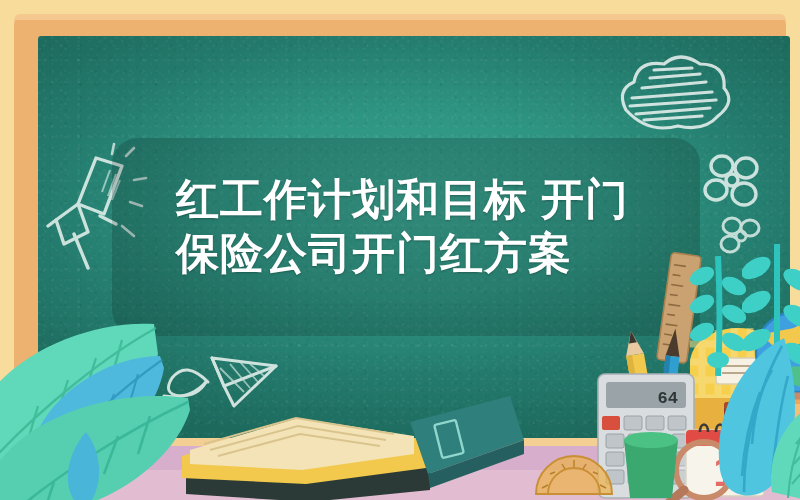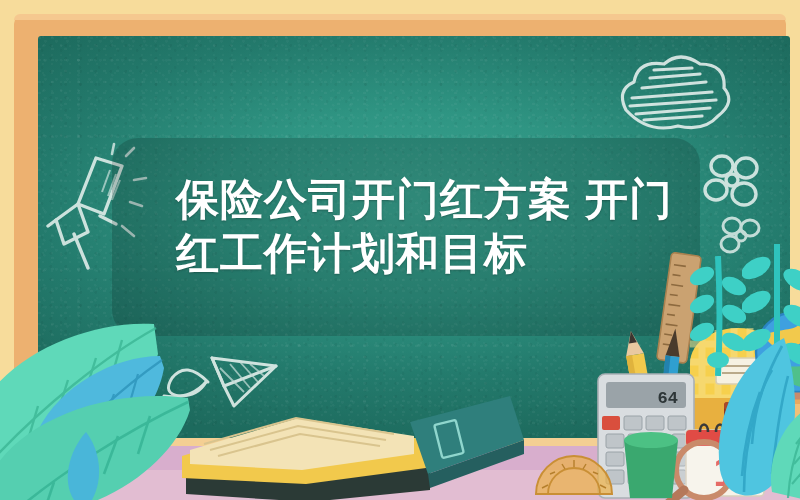--- a/index.html
+++ b/index.html
@@ -186,22 +186,22 @@
     <g stroke="#dfeeea" stroke-width="1.8" opacity="0.75">
       <path d="M70 16 L94 40"></path>
         <path d="M80 12 L100 36"></path>
         <path d="M90 10 L108 30"></path>
         <path d="M100 12 L114 24"></path>
     </g>
   </svg>
 
   <div class="title-panel"></div>
   <div class="title-block">
-    <div class="title-line">保险公司开门红方案 开门</div>
-    <div class="title-line">红工作计划和目标</div>
+    <div class="title-line">红工作计划和目标 开门</div>
+    <div class="title-line">保险公司开门红方案</div>
   </div>
 
   <div class="clip">
 
     <svg class="item leaf-l1" viewBox="0 0 190 148">
       <path d="M182 6 C120 2 42 34 12 84 C-6 114 8 142 40 146 C102 154 168 96 186 36 Z" fill="#5fd9b9"></path>
       <g stroke="#3cb795" stroke-width="2.4" fill="none" opacity=".8">
         <path d="M184 10 C130 40 70 90 26 136"></path>
         <path d="M150 22 L140 58"></path>
           <path d="M124 40 L112 78"></path>

